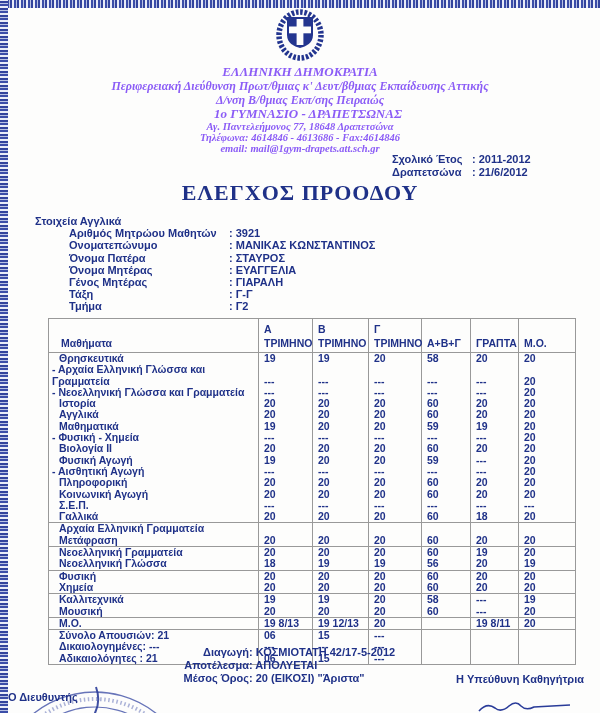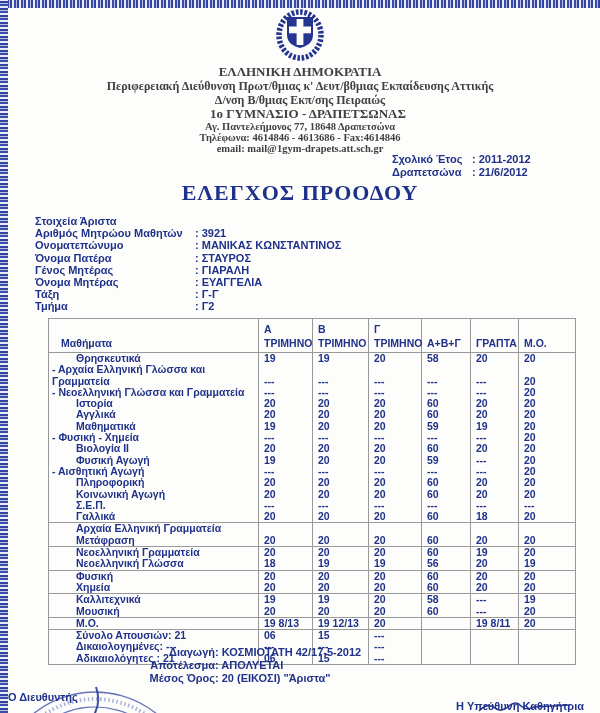--- a/index.html
+++ b/index.html
@@ -6,59 +6,59 @@
   .page{position:relative;width:600px;height:713px;background:#fdfdfc;overflow:hidden;
         font-family:"Liberation Sans",sans-serif;color:#1f3188;}
   
   .orn-top{position:absolute;left:0;top:0;width:600px;height:8px;
     background:repeating-linear-gradient(90deg,#3b4da8 0 2px,#b9c2e4 2px 3px,#32439c 3px 5px,#e9ecf7 5px 7px);}
   .orn-left{position:absolute;left:0;top:0;width:8px;height:713px;
     background:repeating-linear-gradient(0deg,#3b4da8 0 2px,#b9c2e4 2px 3px,#32439c 3px 5px,#e9ecf7 5px 7px);}
   
   .emblem{position:absolute;left:270px;top:5px;width:60px;height:58px;}
   .hline{position:absolute;left:0;width:600px;text-align:center;
-         font-family:"Liberation Serif",serif;font-weight:bold;color:#404040;}
+         font-family:"Liberation Serif",serif;font-weight:bold;color:#8b5cf6;font-style:italic;}
   .org1{top:64px;font-size:13px;}
   .org2{top:79px;font-size:12px;}
   .org3{top:93px;font-size:12px;}
   .org4{top:106px;font-size:13px;padding-left:8px;}
   .addr{top:121px;font-size:10.5px;font-weight:bold;}
   .phones{top:132px;font-size:10.5px;font-weight:bold;}
   .email{top:143px;font-size:10.5px;font-weight:bold;}
   .year-block{position:absolute;left:392px;top:153px;font-size:11px;font-weight:bold;line-height:13px;}
   .year-block .lbl{display:inline-block;width:80px;}
   .doc-title{position:absolute;left:0;top:180px;width:600px;text-align:center;
              font-family:"Liberation Serif",serif;font-weight:bold;font-size:22px;letter-spacing:1px;}
   
   .student{position:absolute;left:35px;top:215px;font-size:11px;line-height:12.2px;}
   .sec-title{font-weight:bold;}
   .field-row{white-space:nowrap;}
-  .f-label{display:inline-block;width:160px;font-weight:bold;}
+  .f-label{display:inline-block;width:160px;font-weight:bold;margin-left:34px;}
   .f-value{font-weight:bold;}
   
   .grades{position:absolute;left:48px;top:318px;width:527px;border-collapse:collapse;
           table-layout:fixed;font-size:10.5px;font-weight:bold;color:#1f3188;}
   .grades, .grades td, .grades th{border-color:#999;}
   .grades{border:1px solid #999;}
   .grades th, .grades td{border-left:1px solid #999;padding:0;vertical-align:bottom;text-align:left;}
   .grades thead th{border-bottom:1px solid #999;height:33px;}
   .grades tbody tr:first-child td{border-top:1px solid #999;}
   .grades td{height:11.3px;line-height:11.3px;}
   .grades .h-top{line-height:14px;padding:2px 0 0 5px;min-height:14px;}
   .grades .h-bottom{line-height:14px;padding:0 0 2px 5px;}
   .grades th:first-child .h-top{visibility:hidden;}
   .grades th:first-child .h-bottom{padding-left:12px;}
-  .grades td.subject{padding-left:27px;}
+  .grades td.subject{padding-left:10px;}
   .grades td.subject.dashed{padding-left:3px;margin-top:48px;}
   .grades td.grade{padding-left:5px;}
   
   .summary{position:absolute;left:40px;top:646px;font-size:11px;line-height:13px;font-weight:bold;}
   .summary .f-label{width:175px;text-align:right;}
   .sig-director{position:absolute;left:8px;top:691px;font-size:11px;font-weight:bold;z-index:3;}
-  .sig-teacher{position:absolute;right:16px;top:700px;font-size:11px;font-weight:bold;z-index:3;text-align:center;}
+  .sig-teacher{position:absolute;right:16px;top:673px;font-size:11px;font-weight:bold;z-index:3;text-align:center;}
   .stamp{position:absolute;left:-8px;top:686px;width:220px;height:120px;z-index:1;}
   .t-sign{position:absolute;right:28px;top:702px;width:95px;height:11px;z-index:2;}
 </style>
 </head>
 <body>
 
 <div class="page">
   <div class="orn-top"></div>
   <div class="orn-left"></div>
 
@@ -82,27 +82,27 @@
       <span class="lbl">Σχολικό Έτος</span><span>: 2011-2012</span>
     </div>
     <div>
       <span class="lbl">Δραπετσώνα</span><span>: 21/6/2012</span>
     </div>
   </div>
 
   <div class="doc-title">ΕΛΕΓΧΟΣ ΠΡΟΟΔΟΥ</div>
 
   <div class="student">
-    <div class="sec-title">Στοιχεία Άριστα</div>
+    <div class="sec-title">Στοιχεία Αγγλικά</div>
     <div>
         <div class="field-row"><span class="f-label">Αριθμός Μητρώου Μαθητών</span><span class="f-value">: 3921</span></div>
         <div class="field-row"><span class="f-label">Ονοματεπώνυμο</span><span class="f-value">: ΜΑΝΙΚΑΣ ΚΩΝΣΤΑΝΤΙΝΟΣ</span></div>
         <div class="field-row"><span class="f-label">Όνομα Πατέρα</span><span class="f-value">: ΣΤΑΥΡΟΣ</span></div>
+        <div class="field-row"><span class="f-label">Όνομα Μητέρας</span><span class="f-value">: ΕΥΑΓΓΕΛΙΑ</span></div>
         <div class="field-row"><span class="f-label">Γένος Μητέρας</span><span class="f-value">: ΓΙΑΡΑΛΗ</span></div>
-        <div class="field-row"><span class="f-label">Όνομα Μητέρας</span><span class="f-value">: ΕΥΑΓΓΕΛΙΑ</span></div>
         <div class="field-row"><span class="f-label">Τάξη</span><span class="f-value">: Γ-Γ</span></div>
         <div class="field-row"><span class="f-label">Τμήμα</span><span class="f-value">: Γ2</span></div>
       </div>
   </div>
 
   <table class="grades">
     <colgroup>
       <col style="width:210px">
         <col style="width:54px">
         <col style="width:56px">

